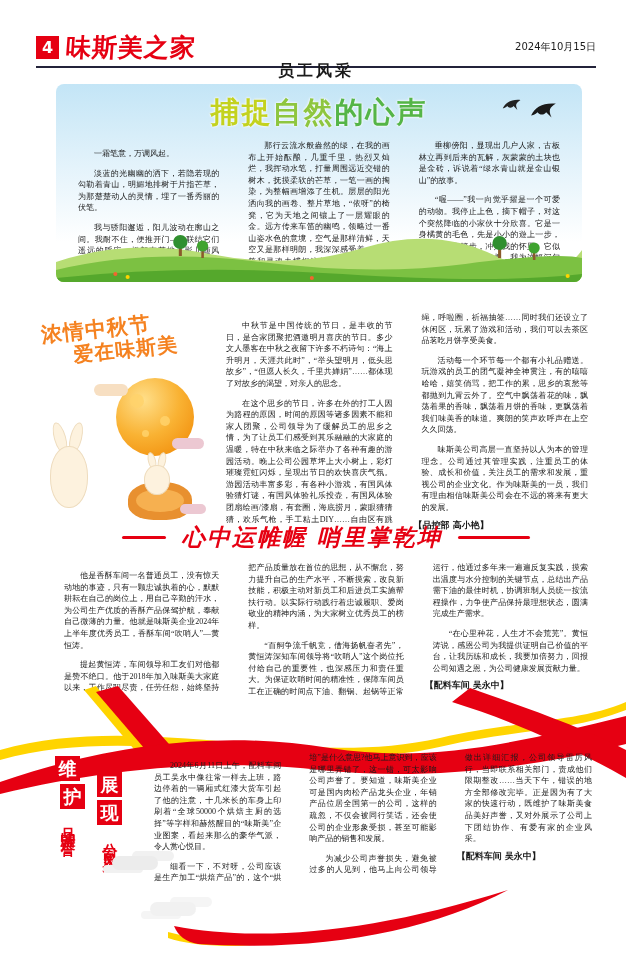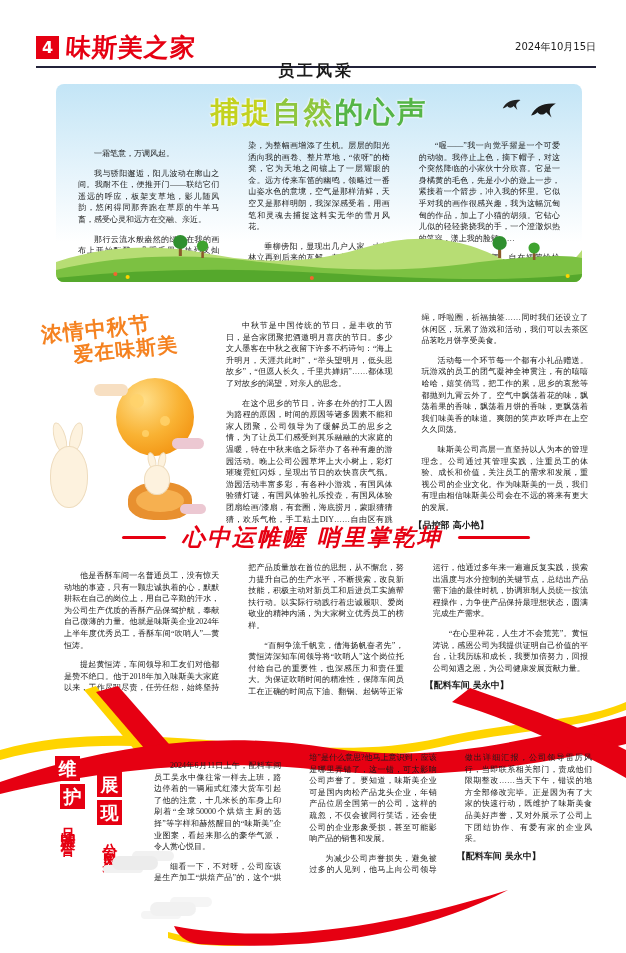--- a/index.html
+++ b/index.html
@@ -105,20 +105,21 @@
       <svg width="20" height="13" viewBox="0 0 26 16">
           <path d="M1,13 C5,5 12,1 24,2 C18,6 17,8 20,15 L15,10 C13,13 9,13 7,10 C5,12 2,13 1,13 Z" fill="#222"></path>
         </svg>
       <svg width="28" height="18" viewBox="0 0 26 16" style="margin-top:3px">
           <path d="M1,13 C5,5 12,1 24,2 C18,6 17,8 20,15 L15,10 C13,13 9,13 7,10 C5,12 2,13 1,13 Z" fill="#1a1a1a"></path>
         </svg>
     </div>
     <div class="art1-body">
       <div>
           <p class="para">一霜笔意，万调风起。</p>
+          <p class="para">淡蓝的光幽幽的洒下，若隐若现的勾勒着青山，明媚地排树于片指芒草，为那楚楚动人的灵情，埋了一番秀丽的伏笔。</p>
           <p class="para">我与骄阳邂逅，阳儿波动在廓山之间。我耐不住，便推开门——联结它们遥远的呼应，板架支草地，影儿随风韵，悠闲得同那奔跑在草原的牛羊马畜，感受心灵和远方在交融、亲近。</p>
           <p class="para">那行云流水般盎然的绿，在我的画布上开始酝酿，几重千里，热烈又灿烂，我挥动水笔，打量周围远近交错的树木，抚摸柔软的芒草，一笔一画的掏染，为整幅画增添了生机。层层的阳光洒向我的画卷、整片草地，“依呀”的椅凳，它为天地之间镶上了一层耀眼的金。远方传来车笛的幽鸣，领略过一番山姿水色的意境，空气是那样清鲜，天空又是那样明朗，我深深感受着，用画笔和灵魂去捕捉这料实无华的雪月风花。</p>
           <p class="para">垂柳傍阳，显现出几户人家，古板林立再到后来的瓦解，灰蒙蒙的土块也是金砖，诉说着“绿水青山就是金山银山”的故事。</p>
           <p class="para">“喔——”我一向觉乎擢是一个可爱的动物。我停止上色，摘下帽子，对这个突然降临的小家伙十分欣喜。它是一身橘黄的毛色，先是小小的遊上一步，紧接着一个箭步，冲入我的怀里。它似乎对我的画作很感兴趣，我为这幅沉甸甸的作品，加上了小猫的胡须。它钻心儿似的轻轻挠挠我的手，一个澄澈炽热的笑容，漾上我的脸颊……</p>
           <p class="para">“留连戏蝶时时舞，自在娇莺恰恰啼”，和谐而生，用心聆听，去捕捉自然的心声，漫长的画卷延展开来，笔墨在挥洒，我们的故事在继续</p>
         </div>
       <span class="signature">【员工家属 奚芮涵】</span>
     </div>
     <svg class="grass" viewBox="0 0 514 56" preserveAspectRatio="none">
       <path d="M0,34 Q70,10 150,26 T300,20 T430,28 T514,22 L514,56 0,56 Z" fill="#b7dd74"></path>

